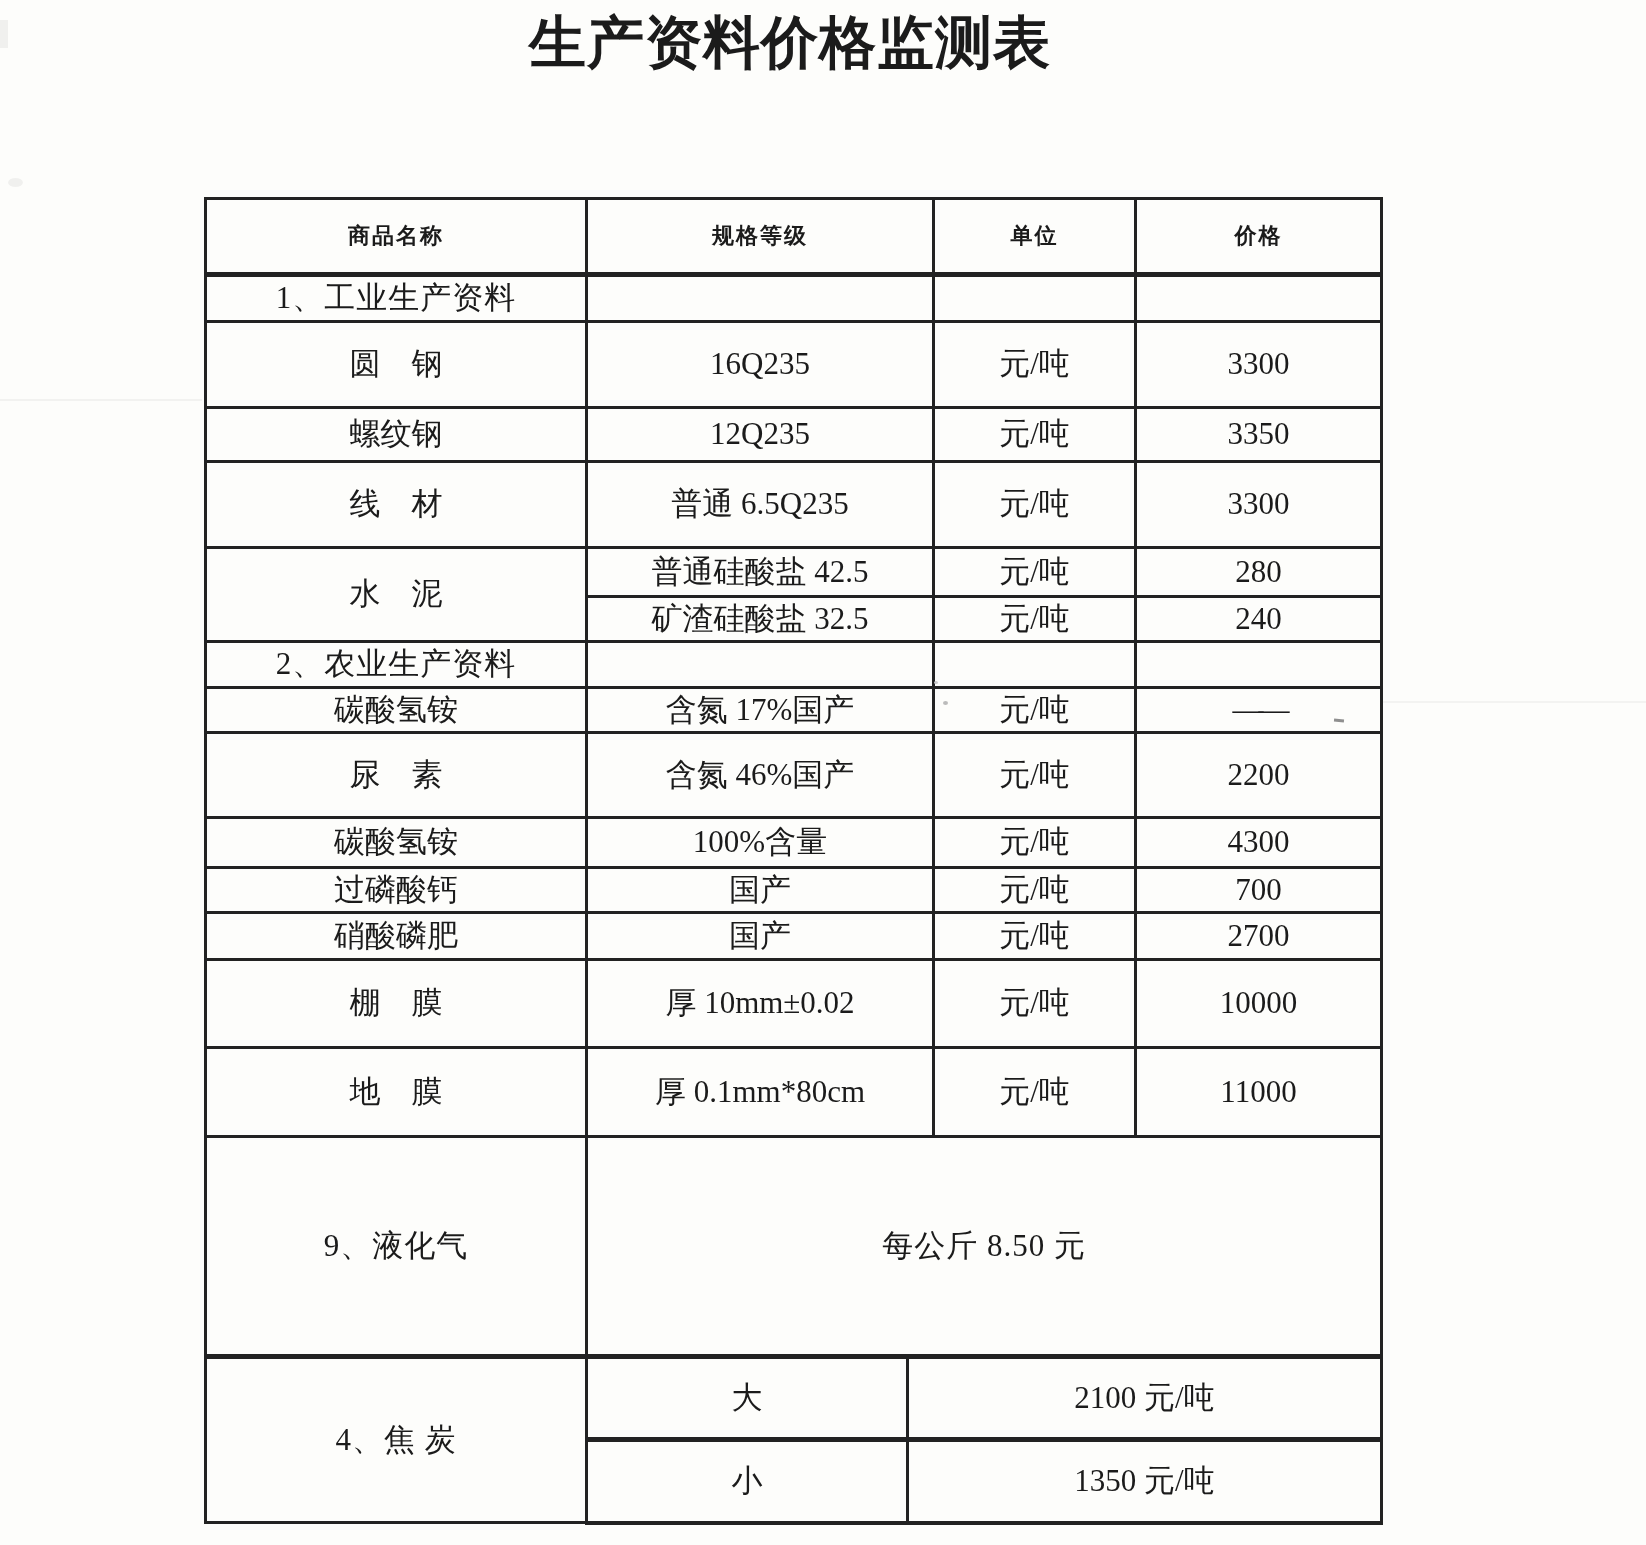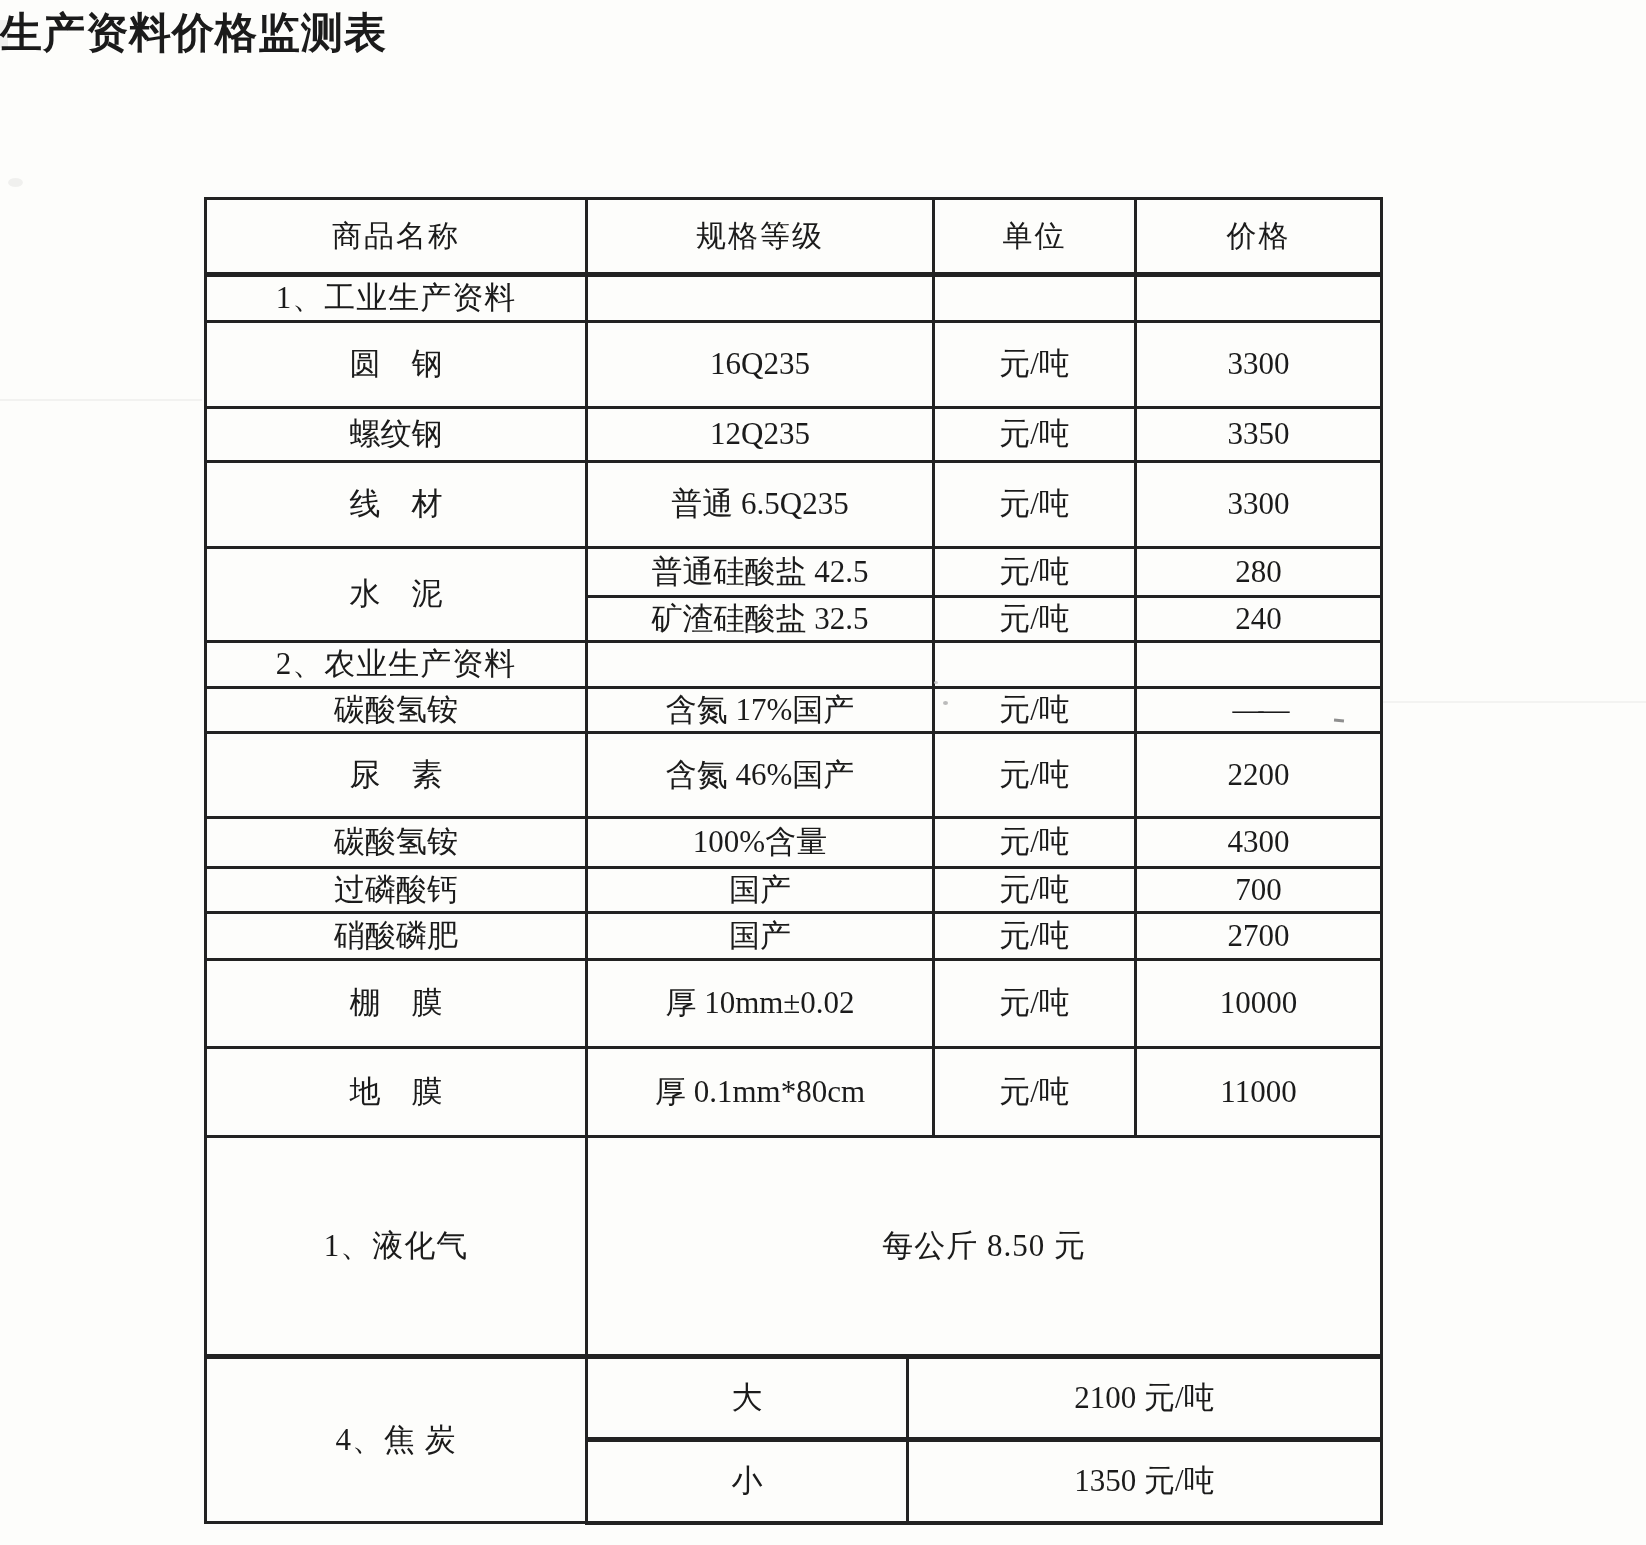--- a/index.html
+++ b/index.html
@@ -12,22 +12,22 @@
     font-family: "Liberation Serif", "DejaVu Serif", serif;
     color: #1b1b1b;
     overflow: hidden;
   }
   .title {
     position: absolute;
     top: 5px;
     left: 0;
     width: 1580px;
     margin: 0;
-    text-align: left;
-    font-size: 42px;
+    text-align: center;
+    font-size: 57px;
     font-weight: 700;
     letter-spacing: 1px;
     font-family: "Liberation Serif", "DejaVu Serif", serif;
   }
   .price-table {
     position: absolute;
     left: 204px;
     top: 197px;
     width: 1176px;
     border-collapse: collapse;
@@ -37,22 +37,22 @@
     border: 3px solid #222;
     padding: 0;
     text-align: center;
     vertical-align: middle;
     font-size: 31px;
     line-height: 1.25;
     overflow: hidden;
   }
   .price-table th {
     font-family: "Liberation Sans", "DejaVu Sans", sans-serif;
-    font-weight: 400;
-    font-size: 30px;
+    font-weight: 700;
+    font-size: 22px;
     letter-spacing: 2px;
   }
   
   .r1  { height: 76px; }
   .r2  { height: 47px; }
   .r3  { height: 86px; }
   .r4  { height: 54px; }
   .r5  { height: 86px; }
   .r6  { height: 49px; }
   .r7  { height: 45px; }
@@ -211,21 +211,21 @@
       </tr>
 
       <tr class="r15">
         <td>地　膜</td>
         <td colspan="2">厚 0.1mm*80cm</td>
         <td>元/吨</td>
         <td>11000</td>
       </tr>
 
       <tr class="r16">
-        <td class="tall-label">1、液化气</td>
+        <td class="tall-label">9、液化气</td>
         <td colspan="4" class="merged-val">每公斤 8.50 元</td>
       </tr>
 
       <tr class="r17">
         <td rowspan="2" class="tall-label coke-label">4、焦 炭</td>
         <td class="grade-cell">大</td>
         <td colspan="3">2100 元/吨</td>
       </tr>
       <tr class="r18">
         <td class="grade-cell">小</td>

